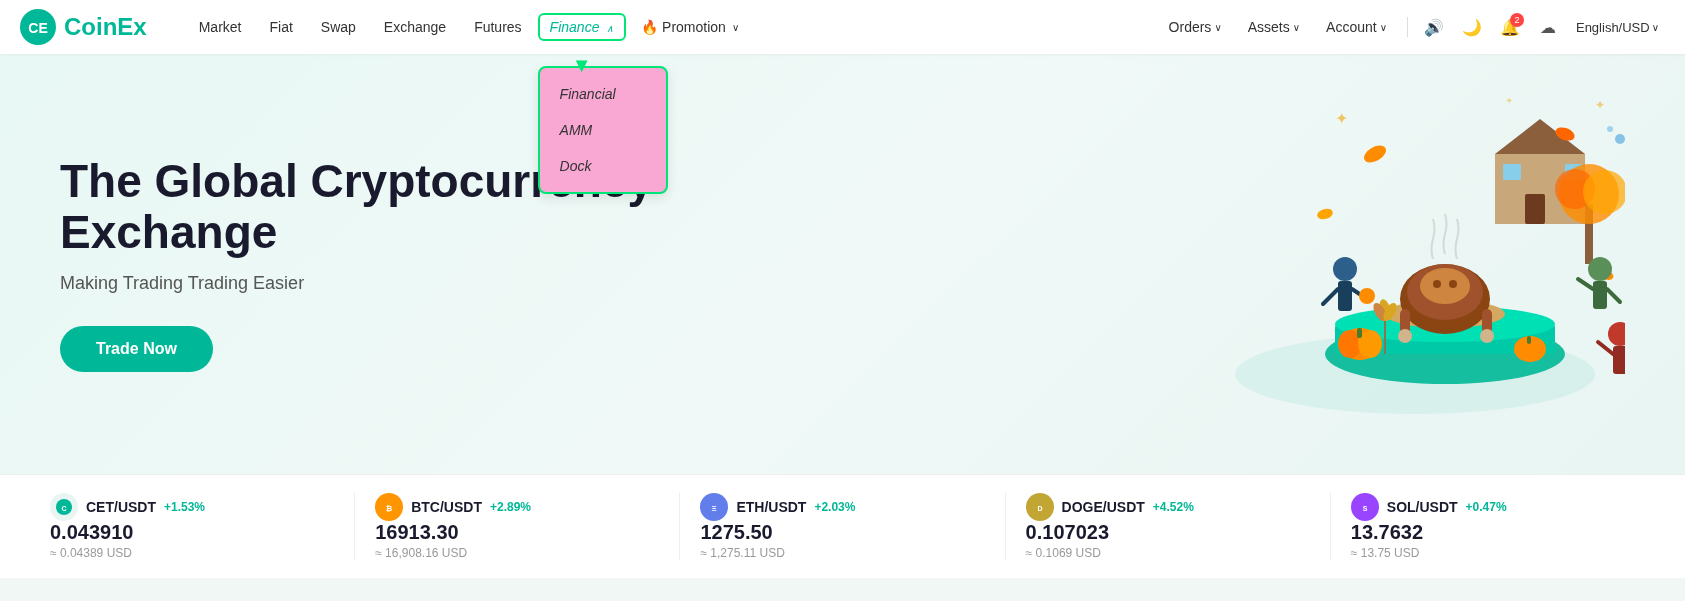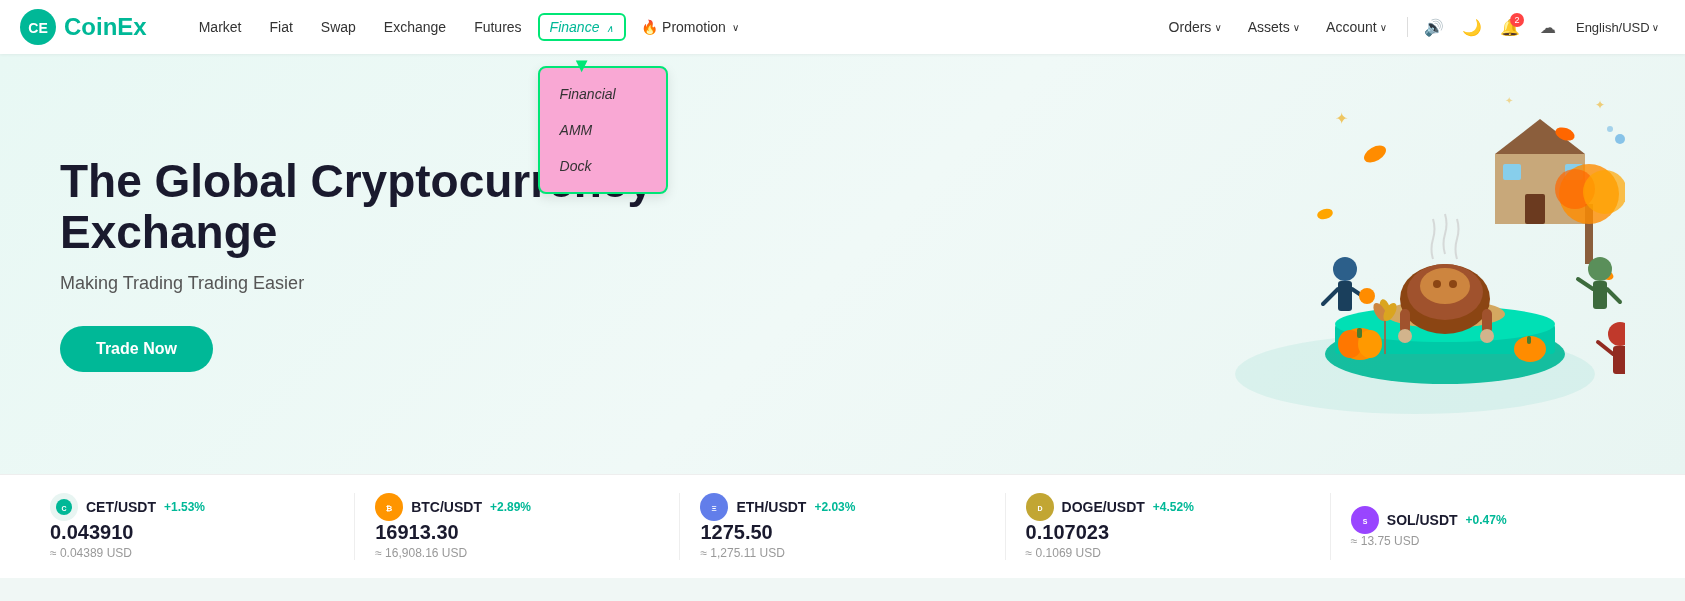--- a/index.html
+++ b/index.html
@@ -495,15 +495,16 @@
     <div class="ticker-pair-row">
       <div class="coin-icon sol-icon">
         <svg width="16" height="16" viewBox="0 0 16 16">
             <circle cx="8" cy="8" r="8" fill="#9945ff"></circle>
             <text x="8" y="12" text-anchor="middle" fill="white" font-size="7" font-weight="bold">S</text>
           </svg>
       </div>
       <span class="ticker-pair">SOL/USDT</span>
       <span class="ticker-change">+0.47%</span>
     </div>
+    <div class="ticker-price">13.7632</div>
     <div class="ticker-usd">≈ 13.75 USD</div>
   </div>
 </div>
 
 </body></html>

